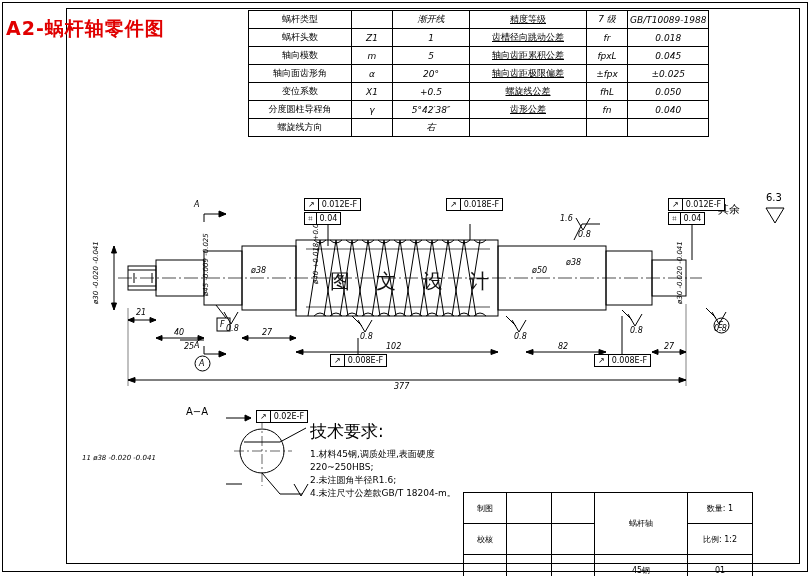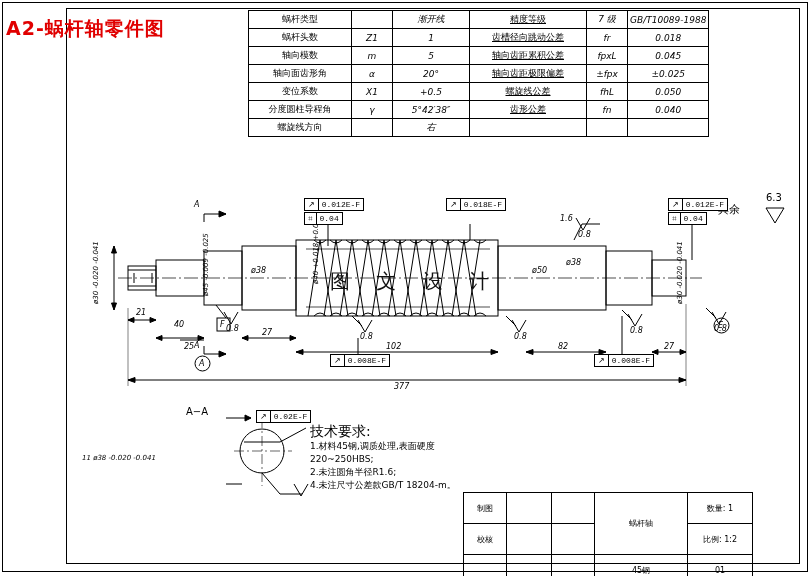--- a/index.html
+++ b/index.html
@@ -48,36 +48,36 @@
     font-size:20px;letter-spacing:10px;color:#111;
     font-family:"DejaVu Sans", sans-serif;
     white-space:nowrap;
   }
   
   .tech{
     position:absolute;left:310px;top:425px;width:180px;
     font-size:9px;line-height:13px;
     font-family:"DejaVu Sans", sans-serif;
   }
-  .tech .hd{font-size:14px;margin-bottom:2px;}
+  .tech .hd{font-size:17px;margin-bottom:10px;}
   
   table.tb{
     position:absolute;left:463px;top:492px;border-collapse:collapse;
     font-size:8px;font-family:"DejaVu Sans", sans-serif;
   }
   table.tb td{border:1px solid #000;height:14px;padding:8px 2px;text-align:center;white-space:nowrap;}
   .tb .c1{width:38px;} .tb .c2{width:40px;} .tb .c3{width:38px;}
   .tb .c4{width:88px;} .tb .c5{width:60px;}
   .fbox{
     position:absolute;border:1px solid #000;background:#fff;
     font-family:"DejaVu Sans", sans-serif;font-size:8px;
     display:flex;align-items:center;box-sizing:border-box;height:13px;
   }
   .fbox .cell{border-right:1px solid #000;padding:0 3px;height:100%;display:flex;align-items:center;}
-  .fbox .cell:last-child{border-right:none;font-family:Liberation Mono, monospace;}
+  .fbox .cell:last-child{border-right:none;}
   .labelabs{position:absolute;font-family:"DejaVu Sans", sans-serif;font-size:8px;white-space:nowrap;}
   .labelita{position:absolute;font-family:"DejaVu Sans", sans-serif;font-size:8px;font-style:italic;white-space:nowrap;}
   .vert{writing-mode:vertical-rl;transform:rotate(180deg);}
 </style>
 </head>
 <body>
 
 <div class="frame"></div>
 <div class="inner-frame"></div>
 
@@ -257,21 +257,21 @@
       <path d="M700 200 l9 15 l9 -15 M700 200 h18"></path>
       <path d="M228 476 l7 12 l7 -12"></path>
     </g>
   </g>
 </svg>
 
 <div class="labelita" style="left:328px;top:374px;">377</div>
 <div class="labelita" style="left:320px;top:334px;">102</div>
 <div class="labelita" style="left:492px;top:334px;">82</div>
 <div class="labelita" style="left:598px;top:334px;">27</div>
-<div class="labelita" style="left:108px;top:312px;">40</div>
+<div class="labelita" style="left:108px;top:320px;">40</div>
 <div class="labelita" style="left:196px;top:320px;">27</div>
 <div class="labelita" style="left:70px;top:300px;">21</div>
 <div class="labelita" style="left:118px;top:334px;">25</div>
 <div class="labelita" style="left:185px;top:258px;">ø38</div>
 <div class="labelita" style="left:466px;top:258px;">ø50</div>
 <div class="labelita" style="left:500px;top:250px;">ø38</div>
 <div class="labelita vert" style="left:246px;top:236px;height:40px;font-size:7px;">ø40 +0.018 +0.002</div>
 <div class="labelita vert" style="left:136px;top:246px;height:42px;font-size:7px;">ø45 -0.009 -0.025</div>
 <div class="labelita vert" style="left:26px;top:244px;height:52px;font-size:7px;">ø30 -0.020 -0.041</div>
 <div class="labelita vert" style="left:610px;top:244px;height:52px;font-size:7px;">ø30 -0.020 -0.041</div>

